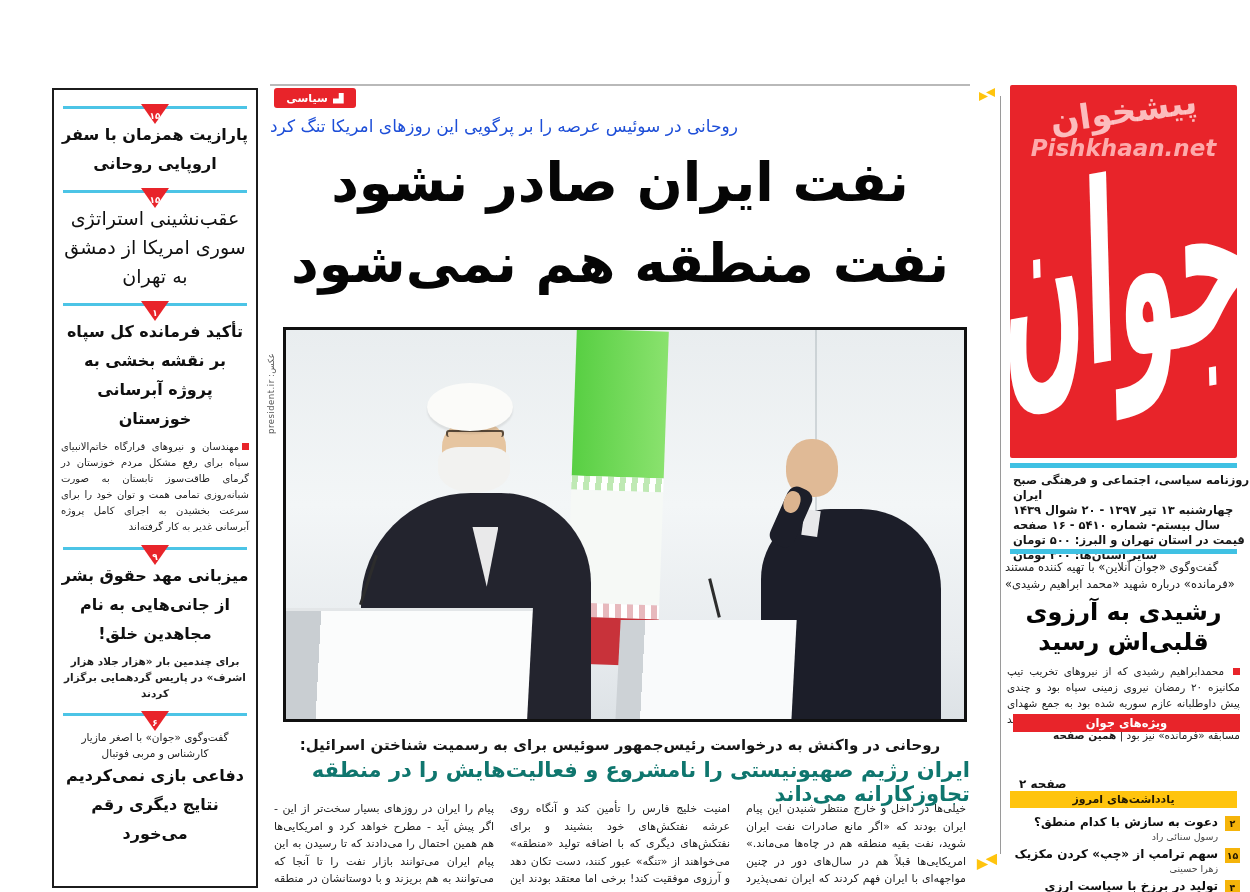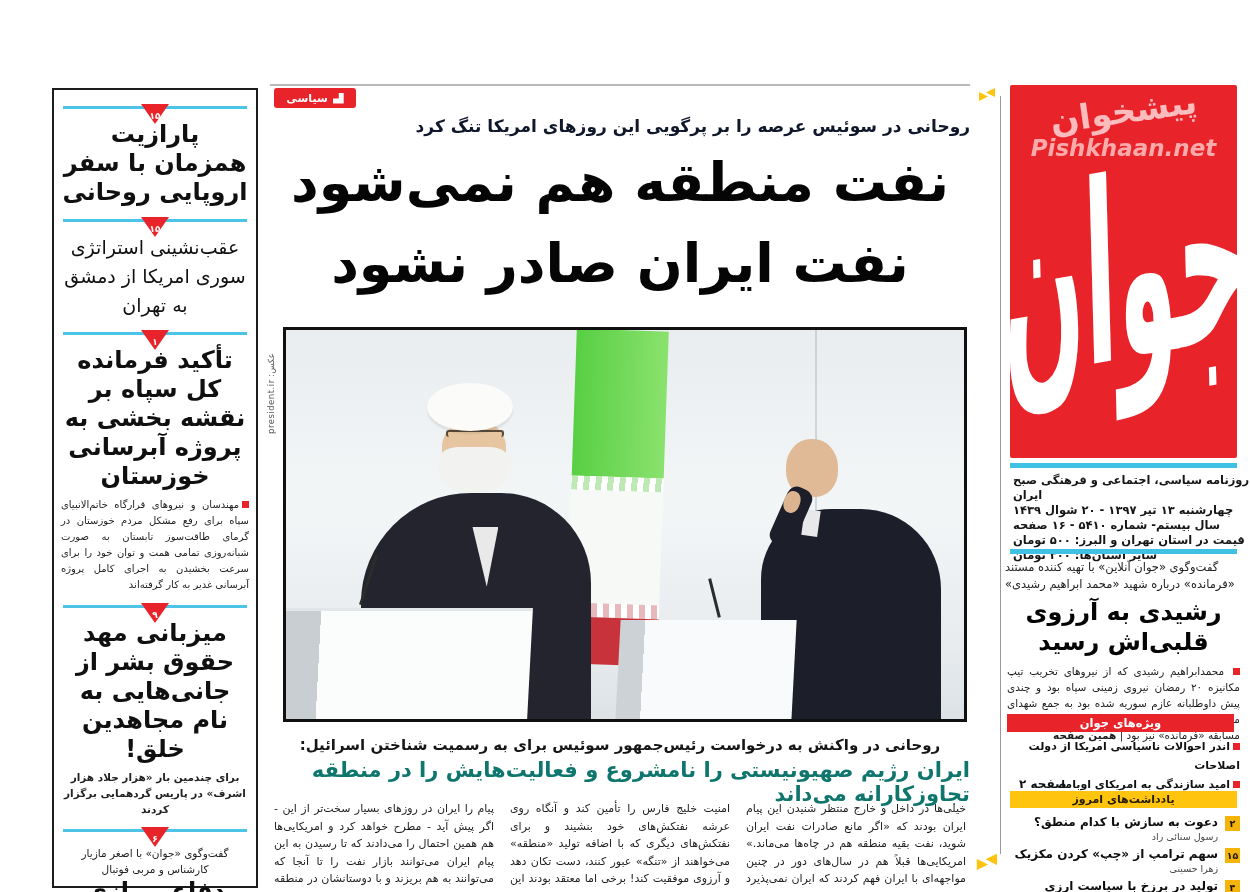--- a/index.html
+++ b/index.html
@@ -13,37 +13,37 @@
 
   
   .rail { left:52px; top:88px; width:206px; height:800px;
           border:2px solid #1c1c1c; background:#fff; padding:4px 7px; }
   .rail-divider { position:relative; height:22px; margin-top:4px; }
   .rail-divider .line { position:absolute; top:8px; left:2px; right:2px; height:3px; background:#4cc4e6; }
   .rail-divider .tri { position:absolute; top:6px; left:50%; transform:translateX(-50%);
           width:28px; height:20px; background:#e8242a;
           clip-path:polygon(0 0,100% 0,50% 100%); text-align:center; }
   .rail-divider .tri i { font-style:normal; color:#fff; font-size:9px; font-weight:bold; line-height:11px; }
-  .rail-title   { font-weight:bold; font-size:24px; line-height:29px; text-align:center; color:#101010; }
+  .rail-title   { font-weight:bold; font-size:16px; line-height:29px; text-align:center; color:#101010; }
   .rail-title-light { font-weight:normal; font-size:19px; line-height:29px; text-align:center; color:#101010; }
   .rail-body { font-size:10px; line-height:16px; text-align:justify; margin-top:6px; color:#222; }
   .rail-sub  { font-size:10.5px; line-height:16px; text-align:center; font-weight:bold; margin-top:5px; color:#222; }
   .rail-kicker { font-size:10.5px; line-height:16px; text-align:center; margin-top:2px; color:#222; }
   .redsq { display:inline-block; width:7px; height:7px; background:#e8242a; margin-left:3px; }
 
   
   .center { left:270px; top:84px; width:700px; height:808px; }
   .center-topline { position:absolute; top:0; left:0; width:100%; height:2px; background:#b9b9b9; }
   .section-badge { position:absolute; top:4px; left:4px; width:82px; height:20px; background:#e8242a;
       border-radius:3px; color:#fff; display:flex; align-items:center; justify-content:center; gap:5px;
       font-size:11px; font-weight:bold; }
   .javan-mark { width:11px; height:11px; background:#fff;
       clip-path:polygon(100% 0,100% 100%,0 100%,0 55%,55% 55%,55% 0); }
-  .kicker { position:absolute; top:32px; width:100%; text-align:right;
-      font-size:17px; font-weight:bold; color:#0f172a; }
+  .kicker { position:absolute; top:32px; width:100%; text-align:left;
+      font-size:17px; font-weight:normal; color:#1d4ed8; }
   .headline { position:absolute; top:58px; width:100%; text-align:center;
       font-size:54px; font-weight:bold; line-height:81px; letter-spacing:-1px; color:#050505; }
 
   
   .photo { position:absolute; top:243px; left:13px; width:684px; height:395px;
       border:3px solid #101010; background:linear-gradient(180deg,#e9edef 0%,#f3f6f7 45%,#e7ebee 82%,#dde2e6 100%);
       overflow:hidden; }
   .wall-line { position:absolute; top:0; left:78%; width:2px; height:70%; background:rgba(150,160,165,.35); }
   .flag { position:absolute; top:0; left:42%; width:92px; height:86%; transform:rotate(2deg); }
   .flag .green { height:44%; background:linear-gradient(90deg,#58cf43,#8ae26e); }
@@ -100,21 +100,21 @@
   .wm { position:absolute; top:8px; left:6px; right:6px; text-align:center; line-height:1.1; }
   .wm .fa { color:rgba(255,215,215,.85); font-size:34px; font-weight:bold; transform:rotate(-8deg); display:block; }
   .wm .en { color:rgba(255,185,185,.9); font-size:23px; font-weight:bold; font-style:italic; display:block; margin-top:6px; }
   .cyanbar { position:absolute; left:5px; width:227px; height:5px; background:#3fc1e3; }
   .info { position:absolute; top:388px; left:8px; width:237px; text-align:left;
       font-size:11.5px; font-weight:bold; line-height:15px; color:#161616; }
   .rstory-kicker { position:absolute; top:474px; left:0; width:237px; text-align:left; font-size:11.5px; line-height:17px; color:#222; }
   .rstory-title { position:absolute; top:512px; left:0; width:237px; text-align:center; font-size:24px; font-weight:bold; line-height:30px; color:#050505; }
   .rstory-body { position:absolute; top:578px; left:2px; width:233px; font-size:10.5px; line-height:16px; text-align:justify; color:#1d1d1d; }
   .rstory-body b { font-weight:bold; }
-  .banner-red { position:absolute; top:629px; left:2px; width:227px; height:18px; background:#e8242a;
+  .banner-red { position:absolute; top:629px; left:8px; width:227px; height:18px; background:#e8242a;
       color:#fff; font-size:11.5px; font-weight:bold; text-align:center; line-height:18px; }
   .special-items { position:absolute; top:652px; left:2px; width:233px; font-size:11px; font-weight:bold; line-height:19px; color:#111; }
   .special-page { position:absolute; top:692px; left:14px; font-size:12px; font-weight:bold; color:#111; }
   .banner-yellow { position:absolute; top:706px; left:5px; width:227px; height:17px; background:#ffc40e;
       color:#241a00; font-size:11px; font-weight:bold; text-align:center; line-height:17px; }
   .notes { position:absolute; top:729px; left:0; width:237px; }
   .note { position:relative; padding-right:24px; margin-bottom:3px; }
   .note .badge { position:absolute; right:2px; top:2px; width:15px; height:15px; background:#f5b40a;
       color:#201500; font-size:9.5px; font-weight:bold; text-align:center; line-height:15px; }
   .note .t { font-size:12px; font-weight:bold; line-height:16px; color:#0e0e0e; }
@@ -161,22 +161,22 @@
 </div>
 
 <div class="abs center">
   <div class="center-topline"></div>
   <div class="section-badge">
     <span class="javan-mark"></span>
     <span>سیاسی</span>
   </div>
   <div class="kicker">روحانی در سوئیس عرصه را بر پرگویی این روزهای امریکا تنگ کرد</div>
   <div class="headline">
+    <div>نفت ایران صادر نشود</div>
     <div>نفت منطقه هم نمی‌شود</div>
-    <div>نفت ایران صادر نشود</div>
   </div>
 
   <div class="photo">
     <div class="wall-line"></div>
     <div class="flag">
       <div class="green"></div>
       <div class="band1"></div>
       <div class="white"></div>
       <div class="band2"></div>
       <div class="red"></div>
@@ -238,24 +238,20 @@
 
   <div class="rstory-kicker">گفت‌وگوی «جوان آنلاین» با تهیه کننده مستند «فرمانده» درباره شهید «محمد ابراهیم رشیدی»</div>
   <div class="rstory-title">رشیدی به آرزوی قلبی‌اش رسید</div>
   <div class="rstory-body">
     <span class="redsq"></span>
     <span>محمدابراهیم رشیدی که از نیروهای تخریب تیپ مکانیزه ۲۰ رمضان نیروی زمینی سپاه بود و چندی پیش داوطلبانه عازم سوریه شده بود به جمع شهدای مدافع حرم پیوست. این شهید از عوامل مستند مسابقه «فرمانده» نیز بود |</span>
     <b>همین صفحه</b>
   </div>
 
   <div class="banner-red">ویژه‌های جوان</div>
-  <div class="special-items">
-    <div><span class="redsq"></span><span>اندر احوالات ناسیاسی امریکا از دولت اصلاحات</span></div>
-    <div><span class="redsq"></span><span>امید سازندگی به امریکای اوباما</span></div>
-  </div>
   <div class="special-page">صفحه ۲</div>
 
   <div class="banner-yellow">یادداشت‌های امروز</div>
   <div class="notes">
     <div class="note">
       <span class="badge">۲</span>
       <div class="t">دعوت به سازش با کدام منطق؟</div>
       <div class="a">رسول سنائی راد</div>
     </div>
     <div class="note">

